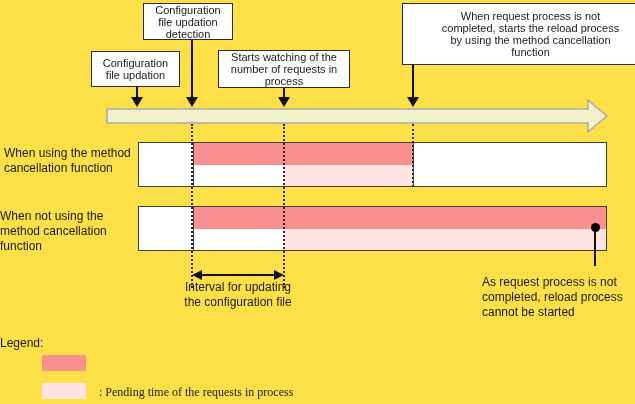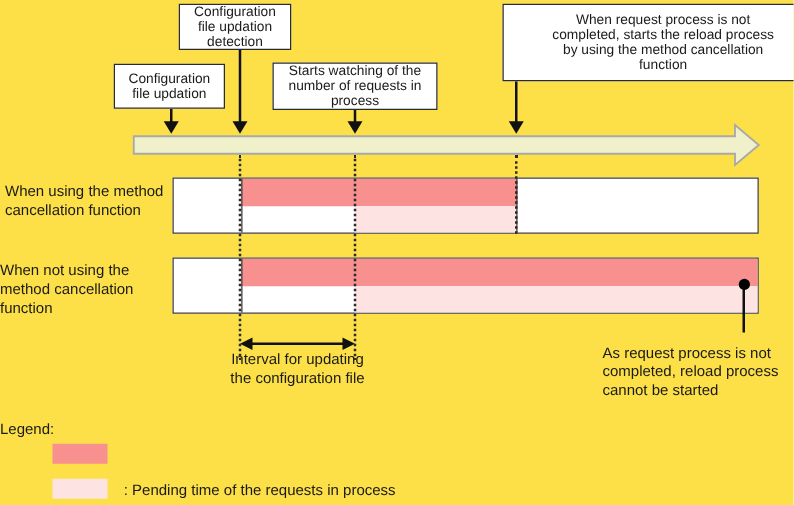--- a/index.html
+++ b/index.html
@@ -176,15 +176,15 @@
   <div class="interval-line" style="left:200px; top:274px; width:76px;"></div>
   <div class="tri-right" style="left:274px; top:270px;"></div>
   <div class="note" style="left:163px; top:280px; width:150px; text-align:center;">Interval for updating
 the configuration file</div>
 
   <div class="legend-title" style="left:0; top:336px;">Legend:</div>
 
   <div class="legend-swatch" style="left: 42px; top: 355px; background-color: rgb(247, 144, 143);"></div>
 
   <div class="legend-swatch" style="left: 42px; top: 383px; background-color: rgb(253, 227, 226);"></div>
-  <div class="legend-label" style="left:99px; top:385px;">: Pending time of the requests in process</div>
+  <div class="legend-label" style="left:99px; top:385px;font-family:Liberation Serif, serif;">: Pending time of the requests in process</div>
 
 </div>
 
 </body></html>

